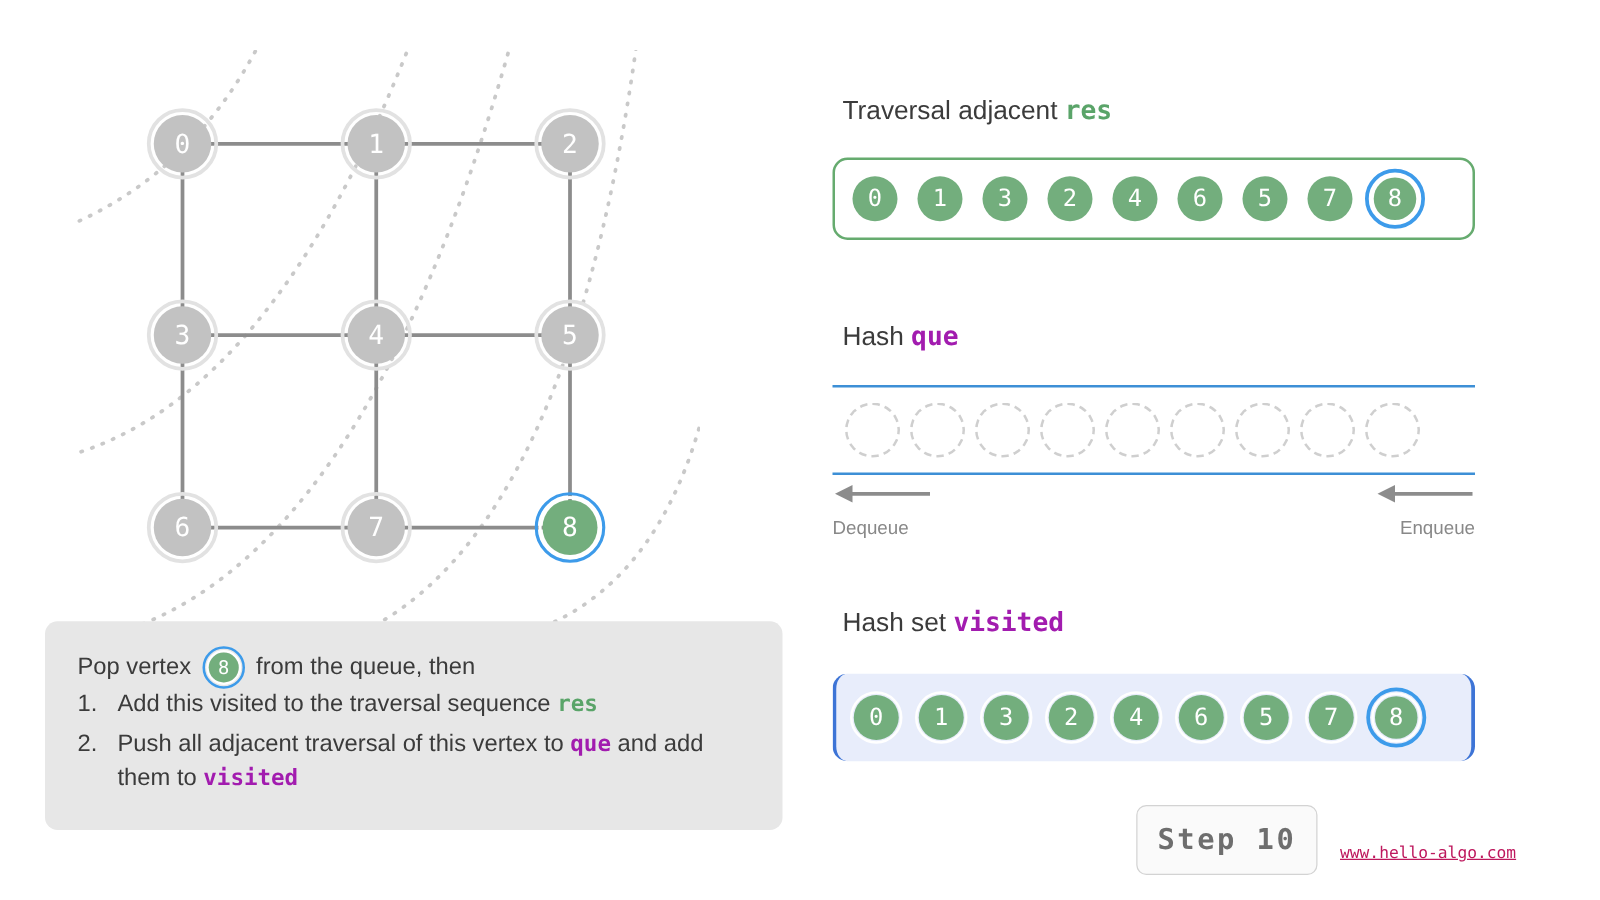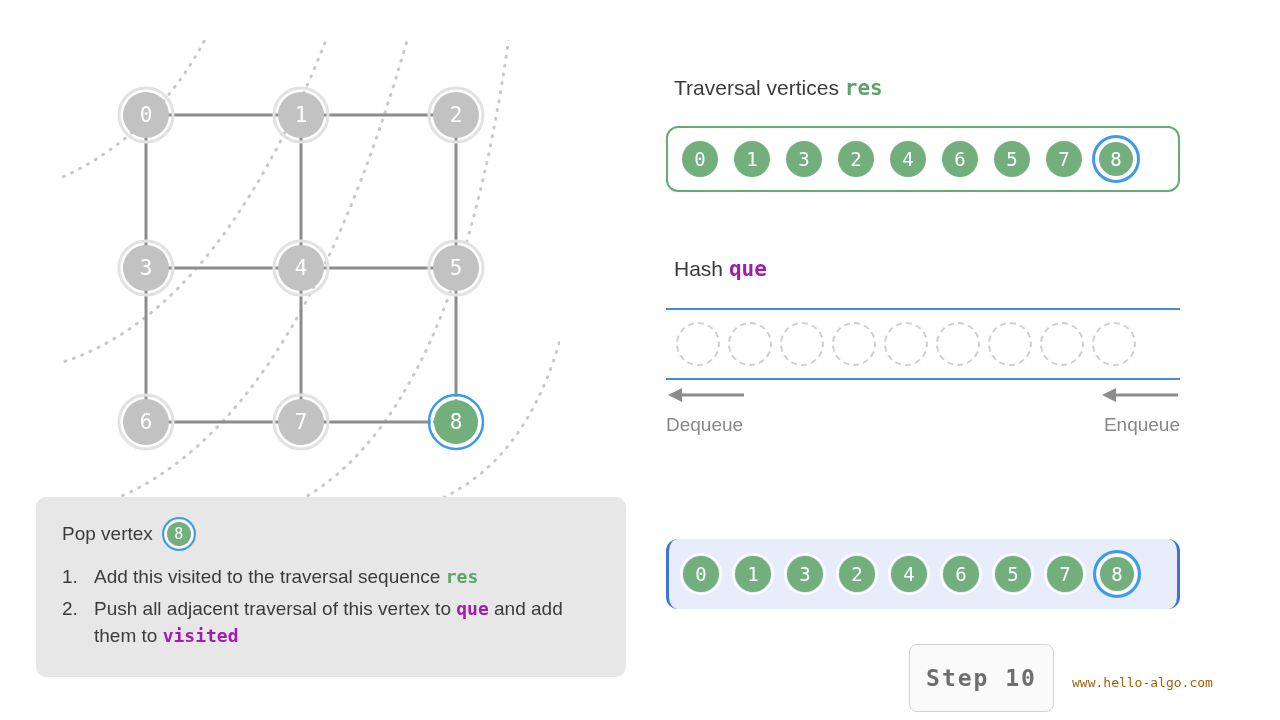--- a/index.html
+++ b/index.html
@@ -36,21 +36,20 @@
     background: #e7e7e7;
     border-radius: 10px;
     padding: 20px 26px 22px 26px;
   }
   .instr-lead {
     font-size: 19px;
     color: #3b3b3b;
     display: flex;
     align-items: center;
     gap: 9px;
-    margin-bottom: 13px;
     white-space: nowrap;
   }
   .instr-list {
     margin: 0;
     padding: 0;
     list-style: none;
   }
   .instr-item {
     display: flex;
     font-size: 19px;
@@ -182,21 +181,21 @@
     width: 514px;
     height: 22px;
   }
   #que-labels {
     position: absolute;
     left: 0px;
     top: 414px;
     width: 514px;
     display: flex;
     justify-content: space-between;
-    font-size: 19px;
+    font-size: 15px;
     color: #888888;
   }
 
   
   #visited-title { position: absolute; left: 8px; top: 486px; }
   #visited-container {
     position: absolute;
     left: 0px;
     top: 539px;
     width: 514px;
@@ -255,42 +254,43 @@
     font-family: "DejaVu Sans Mono", monospace;
     line-height: 1;
   }
 
   
   #step-badge {
     position: absolute;
     left: 243px;
     top: 644px;
     width: 145px;
-    height: 68px;
+    height: 56px;
     box-sizing: border-box;
     background: #fafafa;
     border: 1px solid #d3d3d3;
     border-radius: 8px;
     display: flex;
     align-items: center;
     justify-content: center;
     font-family: "DejaVu Sans Mono", monospace;
     font-size: 23px;
     font-weight: bold;
     color: #6e6e6e;
     letter-spacing: 2px;
   }
   #watermark {
     position: absolute;
     left: 406px;
     top: 675px;
     font-family: "DejaVu Sans Mono", monospace;
     font-size: 13px;
-    color: #a16207;
+    color: #be185d;
     white-space: nowrap;
+    text-decoration: underline;
   }
 </style>
 </head>
 <body>
 
 <div id="graph-panel">
   <svg id="graph-svg" width="500" height="460" viewBox="0 0 500 460">
     <defs>
       <clipPath id="graph-clip">
           <rect x="0" y="0" width="500" height="460"></rect>
@@ -372,37 +372,38 @@
 
 <div id="instruction-box">
   <div class="instr-lead">
     <span>Pop vertex</span>
     <span class="mini-node">
       <span class="ring-outer"></span>
       <span class="ring-inner"></span>
       <span class="core"></span>
       <span>8</span>
     </span>
+    <span>from the queue, then</span>
   </div>
   <ol class="instr-list" id="instr-list">
       <li class="instr-item">
         <span class="instr-num">1.</span>
         <span class="instr-text"><span>Add this visited to the traversal sequence </span><span class="code-green">res</span></span>
       </li>
       <li class="instr-item">
         <span class="instr-num">2.</span>
         <span class="instr-text"><span>Push all adjacent traversal of this vertex to </span><span class="code-blue">que</span><span> and add them to </span><span class="code-blue">visited</span></span>
       </li>
     </ol>
 </div>
 
 <div id="right-panel">
 
   <div class="section-title" id="res-title">
-    <span>Traversal vertices</span>
+    <span>Traversal adjacent</span>
     <span class="code-green">res</span>
   </div>
   <div id="res-container">
       <div class="chip">
         <span class="ring-inner"></span>
         <span class="core"></span>
         <span>0</span>
       </div>
       <div class="chip">
         <span class="ring-inner"></span>
@@ -474,20 +475,24 @@
         <polygon points="436,11 450,4 450,18" fill="#8c8c8c"></polygon>
       </g>
     </svg>
   </div>
 
   <div id="que-labels">
     <span>Dequeue</span>
     <span>Enqueue</span>
   </div>
 
+  <div class="section-title" id="visited-title">
+    <span>Hash set</span>
+    <span class="code-blue">visited</span>
+  </div>
   <div id="visited-container">
       <div class="chip">
         <span class="ring-inner"></span>
         <span class="core"></span>
         <span>0</span>
       </div>
       <div class="chip">
         <span class="ring-inner"></span>
         <span class="core"></span>
         <span>1</span>

